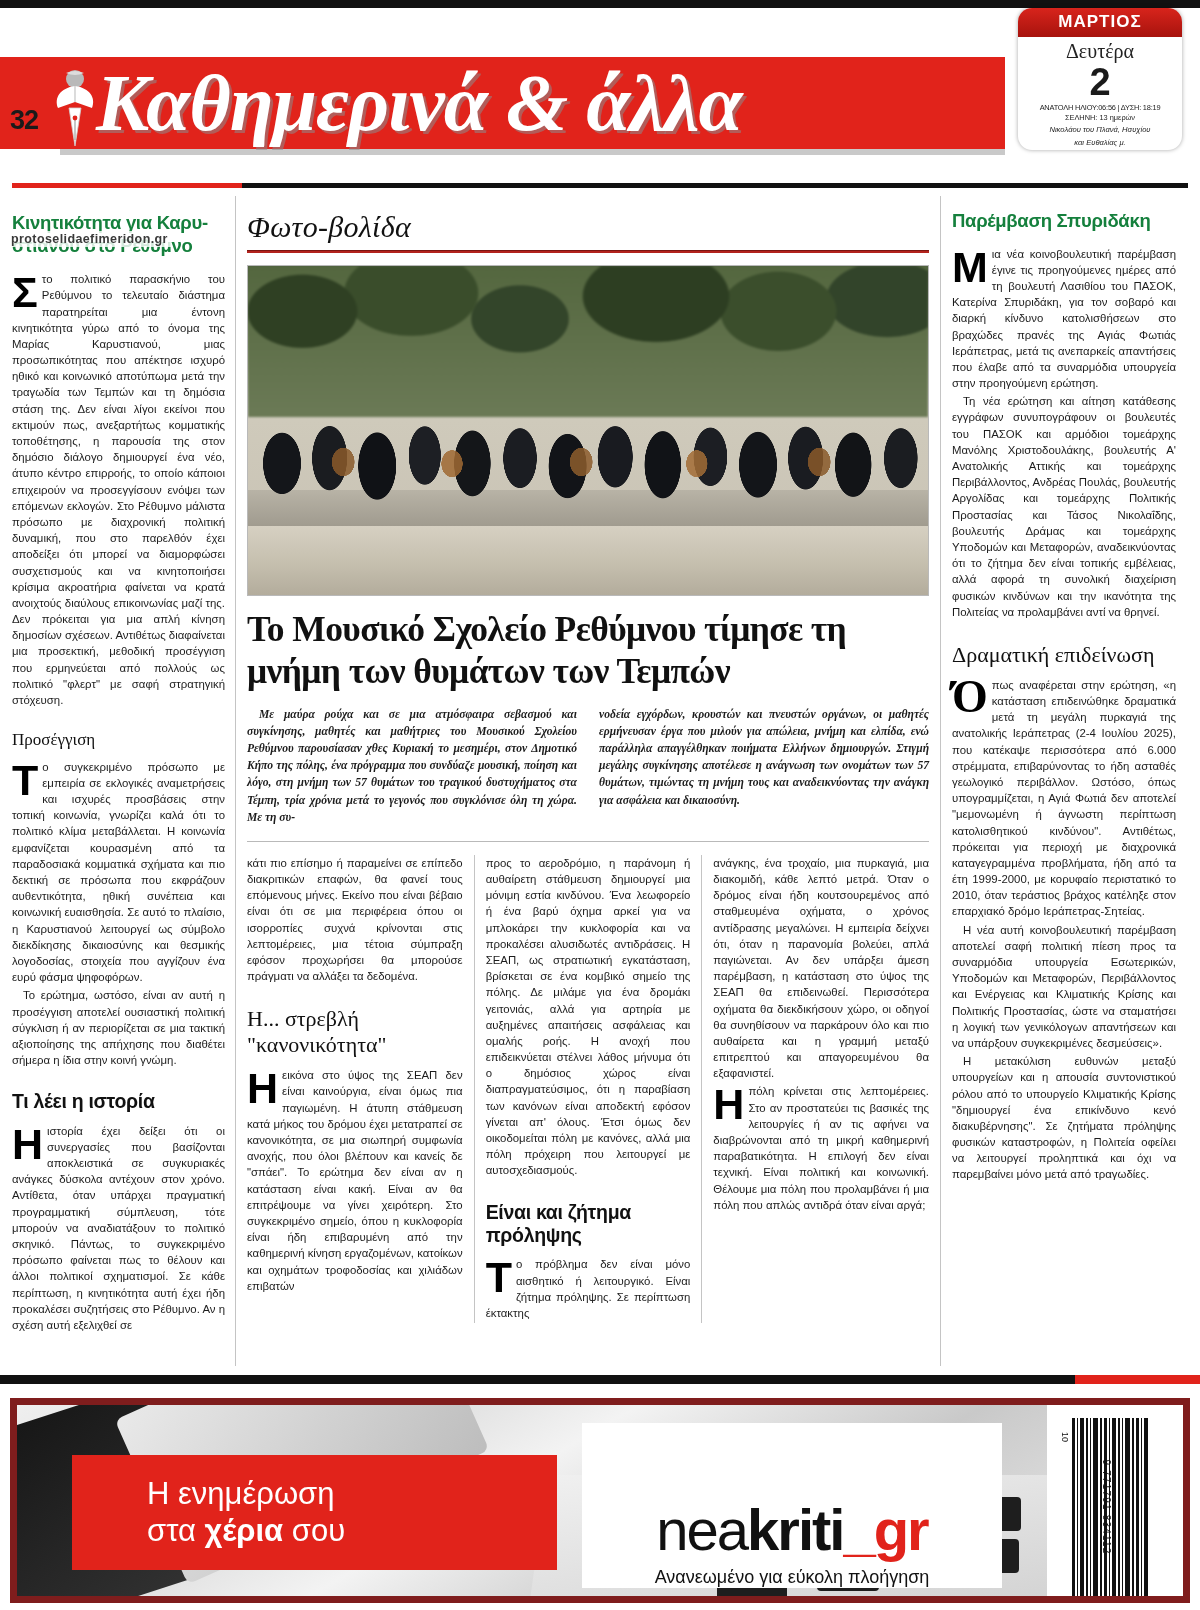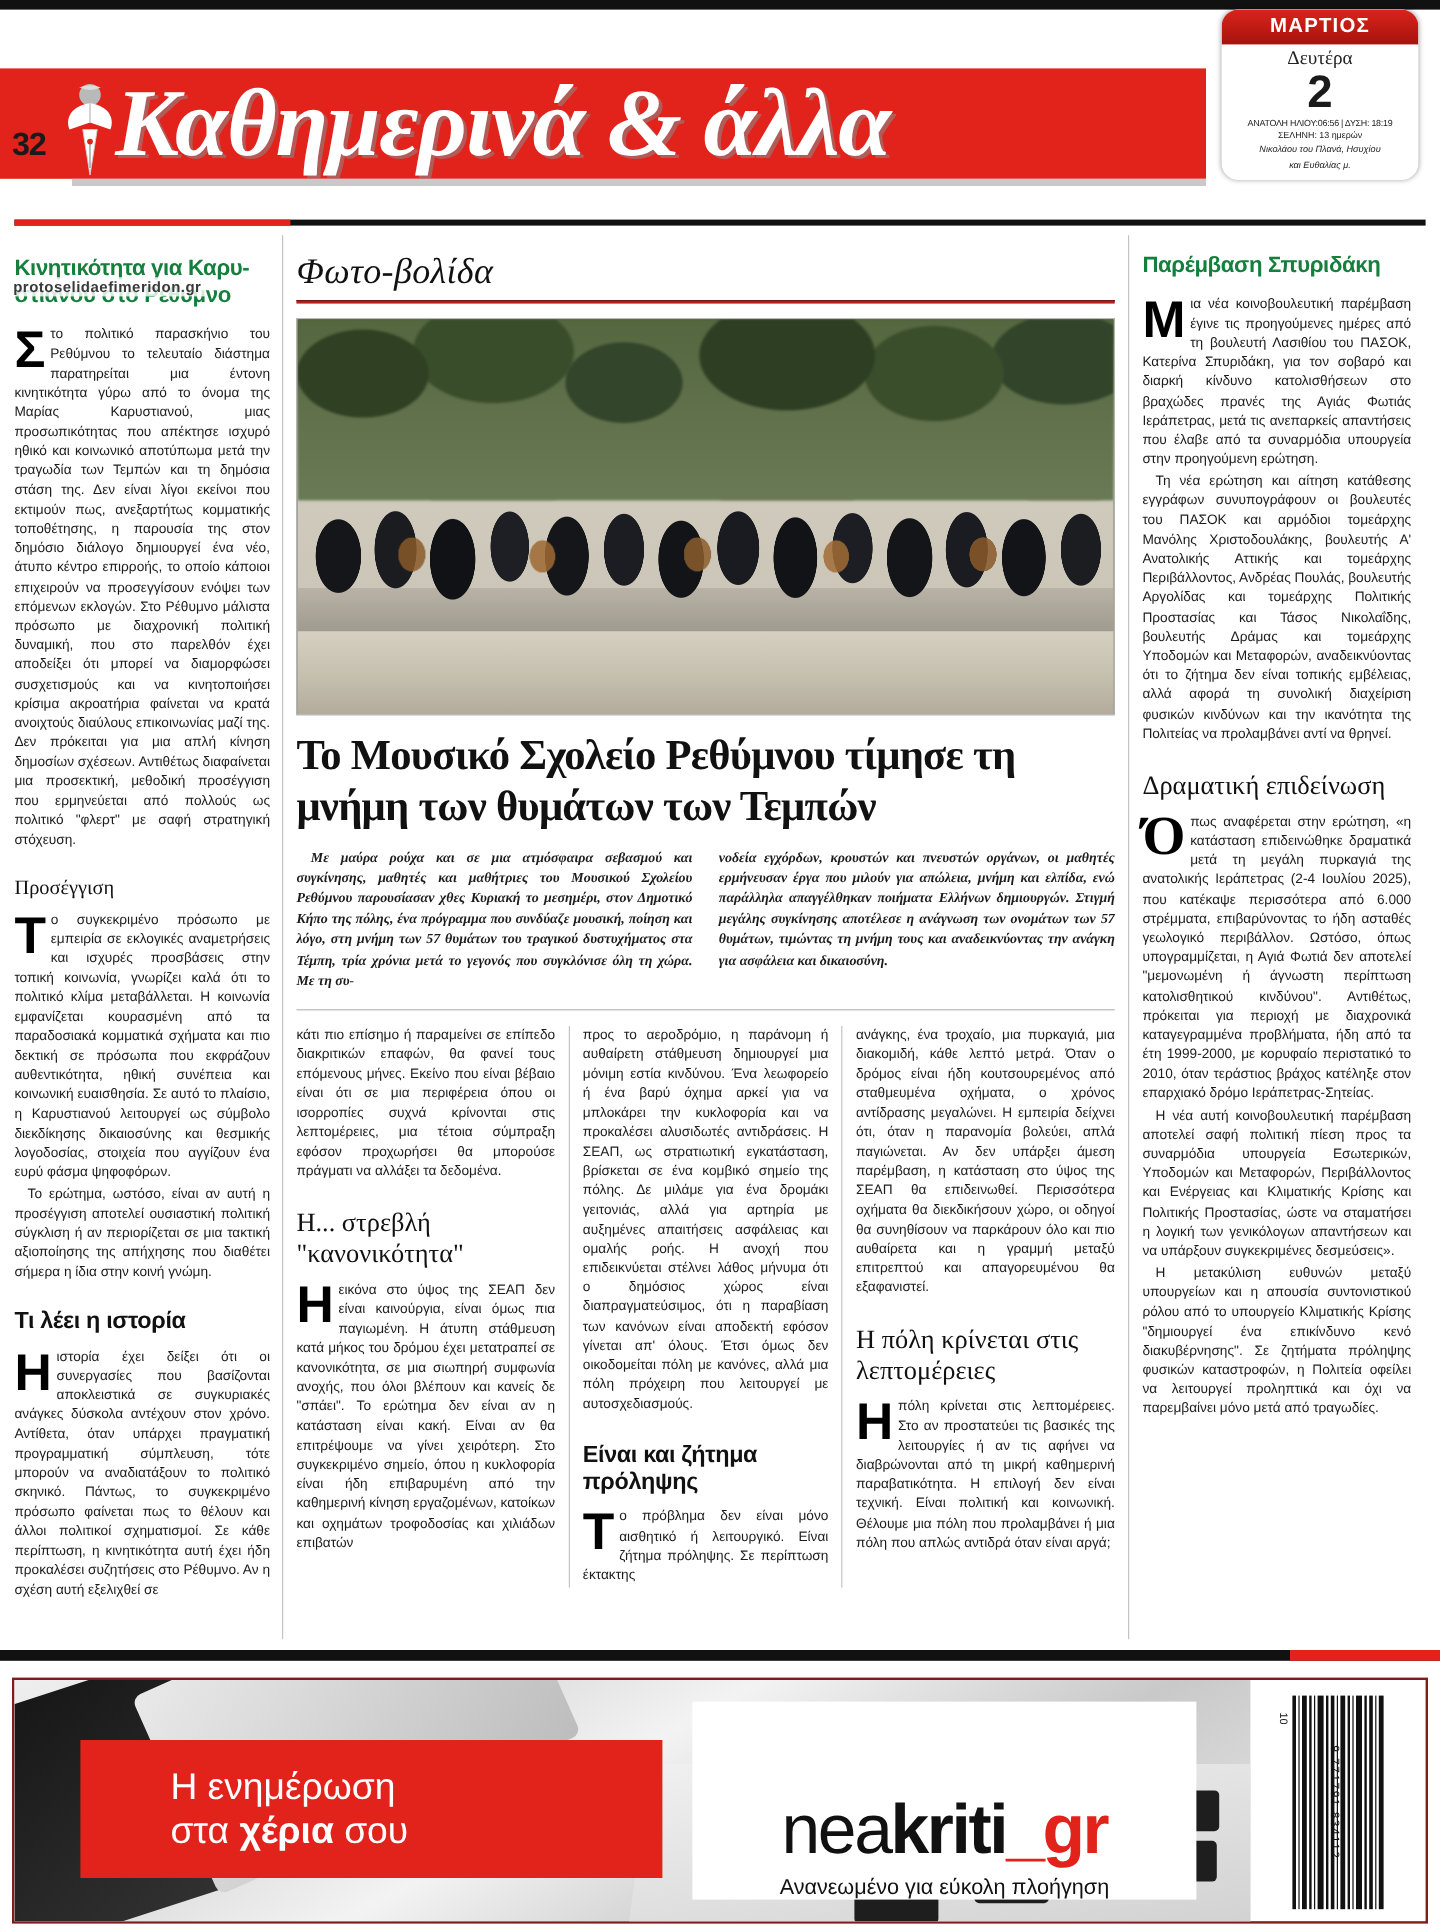--- a/index.html
+++ b/index.html
@@ -45,21 +45,21 @@
     background:#ffffff; border-radius:14px;
     box-shadow:0 0 4px rgba(0,0,0,.35);
     overflow:hidden; text-align:center;
     font-family:"Liberation Sans", sans-serif;
   }
   .date-month{
     background:linear-gradient(#d8241c,#a7130d);
     color:#fff; font-weight:bold; font-size:17px;
     letter-spacing:1px; padding:4px 0 5px;
   }
-  .date-day{ font-size:16px; color:#222; margin-top:3px; font-family:"Liberation Serif", serif; }
+  .date-day{ font-size:20px; color:#222; margin-top:3px; font-family:"Liberation Serif", serif; }
   .date-num{ font-size:38px; font-weight:bold; line-height:.95; margin:1px 0 3px; }
   .date-sun{ font-size:7.4px; font-weight:normal; color:#222; letter-spacing:-.2px; }
   .date-moon{ font-size:7.4px; color:#222; margin-top:1px; }
   .date-saints{ font-size:7.6px; font-style:italic; color:#222; line-height:1.45; margin-top:2px; }
 
   
   .hdr-rule{ position:absolute; left:12px; top:183px; width:1176px; height:5px; background:#111; }
   .hdr-rule-red{ position:absolute; left:12px; top:183px; width:230px; height:5px; background:#e1231b; }
 
   
@@ -209,21 +209,21 @@
     font-weight:bold; font-size:12.5px; letter-spacing:.4px;
     color:#3a3a3a; background:rgba(255,255,255,.82);
     padding:1px 3px;
   }
 
   
   .ad-top-bar{ position:absolute; left:0; top:1375px; width:1200px; height:9px; background:#111; }
   .ad-top-bar-red{ position:absolute; left:1075px; top:1375px; width:125px; height:9px; background:#e1231b; }
   .ad-block{
     position:absolute; left:10px; top:1398px; width:1180px; height:205px;
-    border:2px solid #7f1d1d; background:#fff; overflow:hidden;
+    border:7px solid #7f1d1d; background:#fff; overflow:hidden;
   }
   .ad-photo{
     position:absolute; left:0; top:0; width:1030px; height:205px;
     background:linear-gradient(150deg,#efefef 0%, #d8d8d8 25%, #f3f3f3 45%, #c9c9c9 70%, #e8e8e8 100%);
     overflow:hidden;
   }
   .kb-key{ position:absolute; background:#1e1e1e; border-radius:4px; }
   .tablet-a{
     position:absolute; left:-40px; top:-30px; width:420px; height:200px;
     background:linear-gradient(160deg,#151515,#3a3a3a);
@@ -358,21 +358,20 @@
       </div>
       <div class="mc-vrule"></div>
       <div class="cell">
         <p class="body">προς το αεροδρόμιο, η παράνομη ή αυθαίρετη στάθμευση δημιουργεί μια μόνιμη εστία κινδύνου. Ένα λεωφορείο ή ένα βαρύ όχημα αρκεί για να μπλοκάρει την κυκλοφορία και να προκαλέσει αλυσιδωτές αντιδράσεις. Η ΣΕΑΠ, ως στρατιωτική εγκατάσταση, βρίσκεται σε ένα κομβικό σημείο της πόλης. Δε μιλάμε για ένα δρομάκι γειτονιάς, αλλά για αρτηρία με αυξημένες απαιτήσεις ασφάλειας και ομαλής ροής. Η ανοχή που επιδεικνύεται στέλνει λάθος μήνυμα ότι ο δημόσιος χώρος είναι διαπραγματεύσιμος, ότι η παραβίαση των κανόνων είναι αποδεκτή εφόσον γίνεται απ' όλους. Έτσι όμως δεν οικοδομείται πόλη με κανόνες, αλλά μια πόλη πρόχειρη που λειτουργεί με αυτοσχεδιασμούς.</p>
         <h3 class="sub-head-bold">Είναι και ζήτημα πρόληψης</h3>
         <p class="body first">Το πρόβλημα δεν είναι μόνο αισθητικό ή λειτουργικό. Είναι ζήτημα πρόληψης. Σε περίπτωση έκτακτης</p>
       </div>
       <div class="mc-vrule"></div>
       <div class="cell">
         <p class="body">ανάγκης, ένα τροχαίο, μια πυρκαγιά, μια διακομιδή, κάθε λεπτό μετρά. Όταν ο δρόμος είναι ήδη κουτσουρεμένος από σταθμευμένα οχήματα, ο χρόνος αντίδρασης μεγαλώνει. Η εμπειρία δείχνει ότι, όταν η παρανομία βολεύει, απλά παγιώνεται. Αν δεν υπάρξει άμεση παρέμβαση, η κατάσταση στο ύψος της ΣΕΑΠ θα επιδεινωθεί. Περισσότερα οχήματα θα διεκδικήσουν χώρο, οι οδηγοί θα συνηθίσουν να παρκάρουν όλο και πιο αυθαίρετα και η γραμμή μεταξύ επιτρεπτού και απαγορευμένου θα εξαφανιστεί.</p>
-        <h3 class="sub-head-serif-big">Η πόλη κρίνεται στις λεπτομέρειες</h3>
         <p class="body first">Ηπόλη κρίνεται στις λεπτομέρειες. Στο αν προστατεύει τις βασικές της λειτουργίες ή αν τις αφήνει να διαβρώνονται από τη μικρή καθημερινή παραβατικότητα. Η επιλογή δεν είναι τεχνική. Είναι πολιτική και κοινωνική. Θέλουμε μια πόλη που προλαμβάνει ή μια πόλη που απλώς αντιδρά όταν είναι αργά;</p>
       </div>
     </div>
   </div>
 
   <div class="vrule"></div>
 
   <div class="col col-right">
     <h2 class="kicker" style="margin-top:14px">Παρέμβαση Σπυριδάκη</h2>
     <p class="body first" style="margin-top:13px">Μια νέα κοινοβουλευτική παρέμβαση έγινε τις προηγούμενες ημέρες από τη βουλευτή Λασιθίου του ΠΑΣΟΚ, Κατερίνα Σπυριδάκη, για τον σοβαρό και διαρκή κίνδυνο κατολισθήσεων στο βραχώδες πρανές της Αγιάς Φωτιάς Ιεράπετρας, μετά τις ανεπαρκείς απαντήσεις που έλαβε από τα συναρμόδια υπουργεία στην προηγούμενη ερώτηση.</p>

